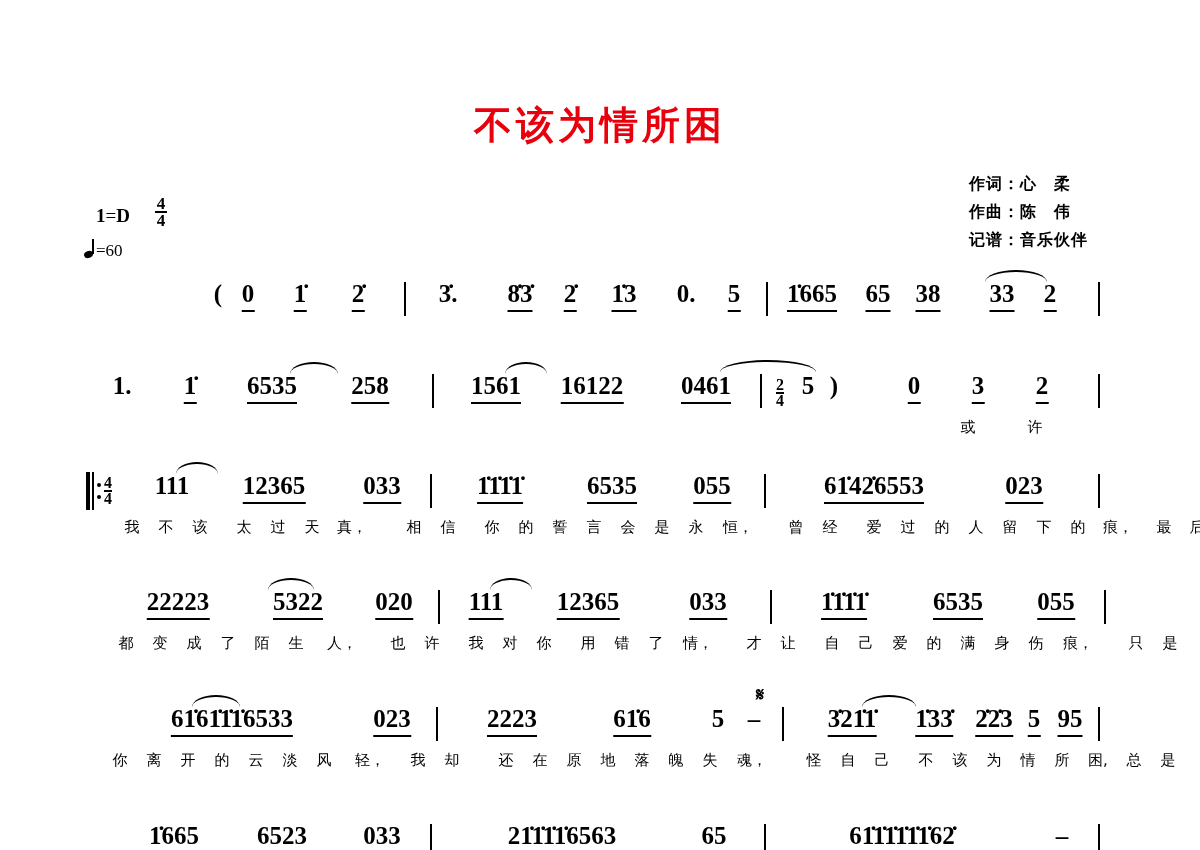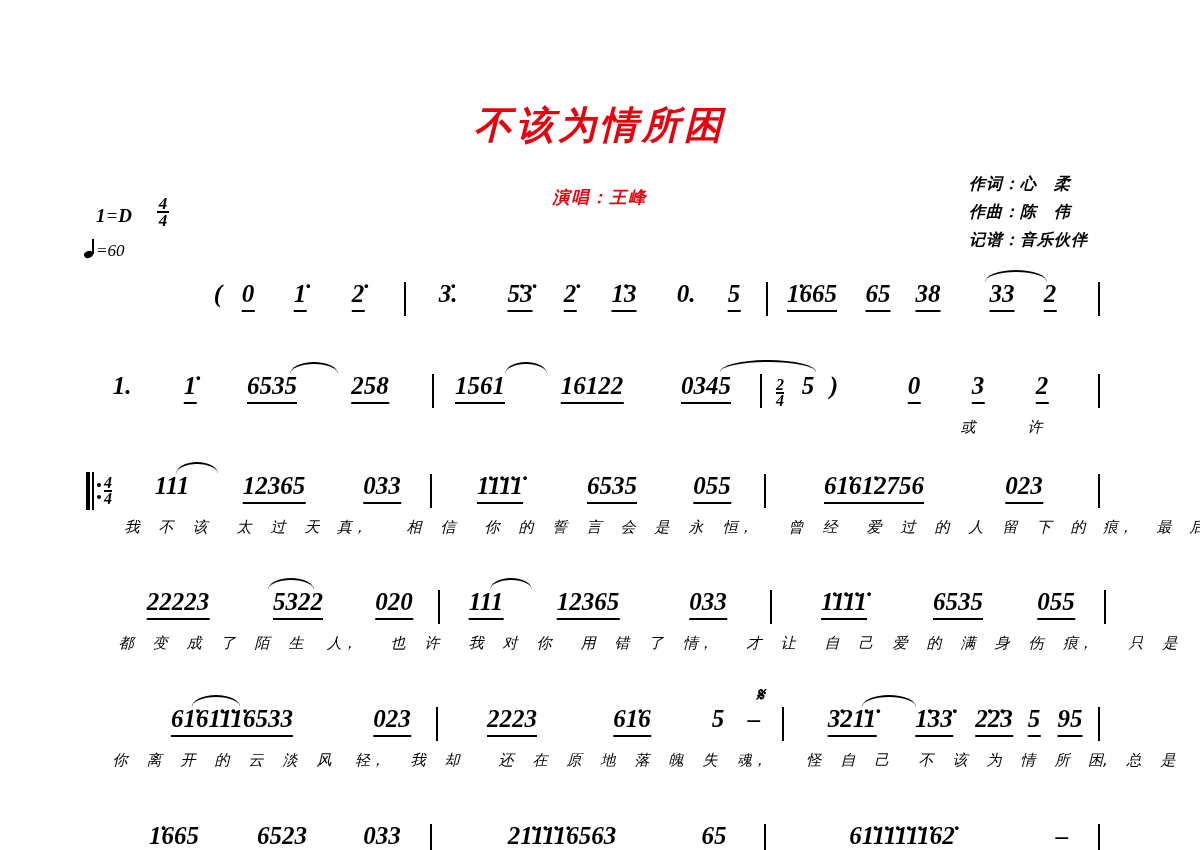--- a/index.html
+++ b/index.html
@@ -12,21 +12,20 @@
     height: 850px;
     font-family: "Liberation Serif", serif;
     color: #000000;
     position: relative;
     overflow: hidden;
   }
   .sheet {
     position: relative;
     width: 1200px;
     height: 671px;
-    font-style: italic;
   }
 
   
   .title {
     position: absolute;
     top: 100px;
     left: 0;
     width: 1200px;
     text-align: center;
     font-family: "DejaVu Sans", sans-serif;
@@ -194,21 +193,20 @@
     font-weight: bold;
   }
 </style>
 </head>
 <body>
 
 <div class="sheet">
 
   <div class="title">不该为情所困</div>
 
-  <div class="singer">演唱：王峰</div>
 
   <div class="credits">
     <div>作词：心　柔</div>
     <div>作曲：陈　伟</div>
     <div>记谱：音乐伙伴</div>
   </div>
 
   <div class="keyblock">
     <span>1</span><span class="eq">=</span><span>D</span>
     <span class="meter">
@@ -222,21 +220,21 @@
   </div>
 
   <div class="system" style="top:280px;">
     <div class="notes">
       <span class="tok" style="left:218px;">(</span>
       <span class="tok beam1" style="left:248px;">0</span>
       <span class="tok beam1" style="left:300px;">1̇</span>
       <span class="tok beam1" style="left:358px;">2̇</span>
       <span class="barline" style="left:404px;"></span>
       <span class="tok" style="left:448px;">3̇.</span>
-      <span class="tok beam1" style="left:520px;">5̇3̇</span>
+      <span class="tok beam1" style="left:520px;">8̇3̇</span>
       <span class="tok beam1" style="left:570px;">2̇</span>
       <span class="tok beam1" style="left:624px;">1̇3</span>
       <span class="tok" style="left:686px;">0.</span>
       <span class="tok beam1" style="left:734px;">5</span>
       <span class="barline" style="left:766px;"></span>
       <span class="tok beam1" style="left:812px;">1̇665</span>
       <span class="tok beam1" style="left:878px;">65</span>
       <span class="tok beam1" style="left:928px;">38</span>
       <span class="slur" style="left:985px; top:-10px; width:62px;"></span>
       <span class="tok beam1" style="left:1002px;">33</span>
@@ -248,24 +246,24 @@
 
   <div class="system" style="top:372px;">
     <div class="notes">
       <span class="tok" style="left:122px;">1.</span>
       <span class="tok beam1" style="left:190px;">1̇</span>
       <span class="slur" style="left:290px; top:-10px; width:48px;"></span>
       <span class="tok beam1" style="left:272px;">6535</span>
       <span class="tok beam1" style="left:370px;">258</span>
       <span class="barline" style="left:432px;"></span>
       <span class="slur" style="left:505px; top:-10px; width:42px;"></span>
-      <span class="tok beam1" style="left:480px;text-align:center;">1561</span>
+      <span class="tok beam1" style="left:496px;text-align:center;">1561</span>
       <span class="tok beam1" style="left:592px;">16122</span>
       <span class="slur" style="left:720px; top:-12px; width:96px;"></span>
-      <span class="tok beam1" style="left:706px;">0345</span>
+      <span class="tok beam1" style="left:706px;">0461</span>
       <span class="barline" style="left:760px;"></span>
       <span class="inline-meter" style="position:absolute; left:776px; top:6px;">
         <span class="num">2</span>
         <span class="den">4</span>
       </span>
       <span class="tok" style="left:808px;">5</span>
       <span class="tok" style="left:834px;">)</span>
       <span class="tok beam1" style="left:914px;">0</span>
       <span class="tok beam1" style="left:978px;">3</span>
       <span class="tok beam1" style="left:1042px;">2</span>
@@ -291,21 +289,21 @@
       </span>
       <span class="slur" style="left:176px; top:-10px; width:42px;"></span>
       <span class="tok" style="left:172px;">111</span>
       <span class="tok beam1" style="left:274px;">12365</span>
       <span class="tok beam1" style="left:382px;">033</span>
       <span class="barline" style="left:430px;"></span>
       <span class="tok beam1" style="left:500px;">1̇1̇1̇1̇</span>
       <span class="tok beam1" style="left:612px;">6535</span>
       <span class="tok beam1" style="left:712px;">055</span>
       <span class="barline" style="left:764px;"></span>
-      <span class="tok beam1" style="left:874px;">61̇61̇2756</span>
+      <span class="tok beam1" style="left:874px;">61̇42̇6553</span>
       <span class="tok beam1" style="left:1024px;">023</span>
       <span class="barline" style="left:1098px;"></span>
     </div>
     <div class="lyrics">
       <span class="lyr" style="left:132px;">我</span>
       <span class="lyr" style="left:166px;">不</span>
       <span class="lyr" style="left:200px;">该</span>
       <span class="lyr" style="left:244px;">太</span>
       <span class="lyr" style="left:278px;">过</span>
       <span class="lyr" style="left:312px;">天</span>

